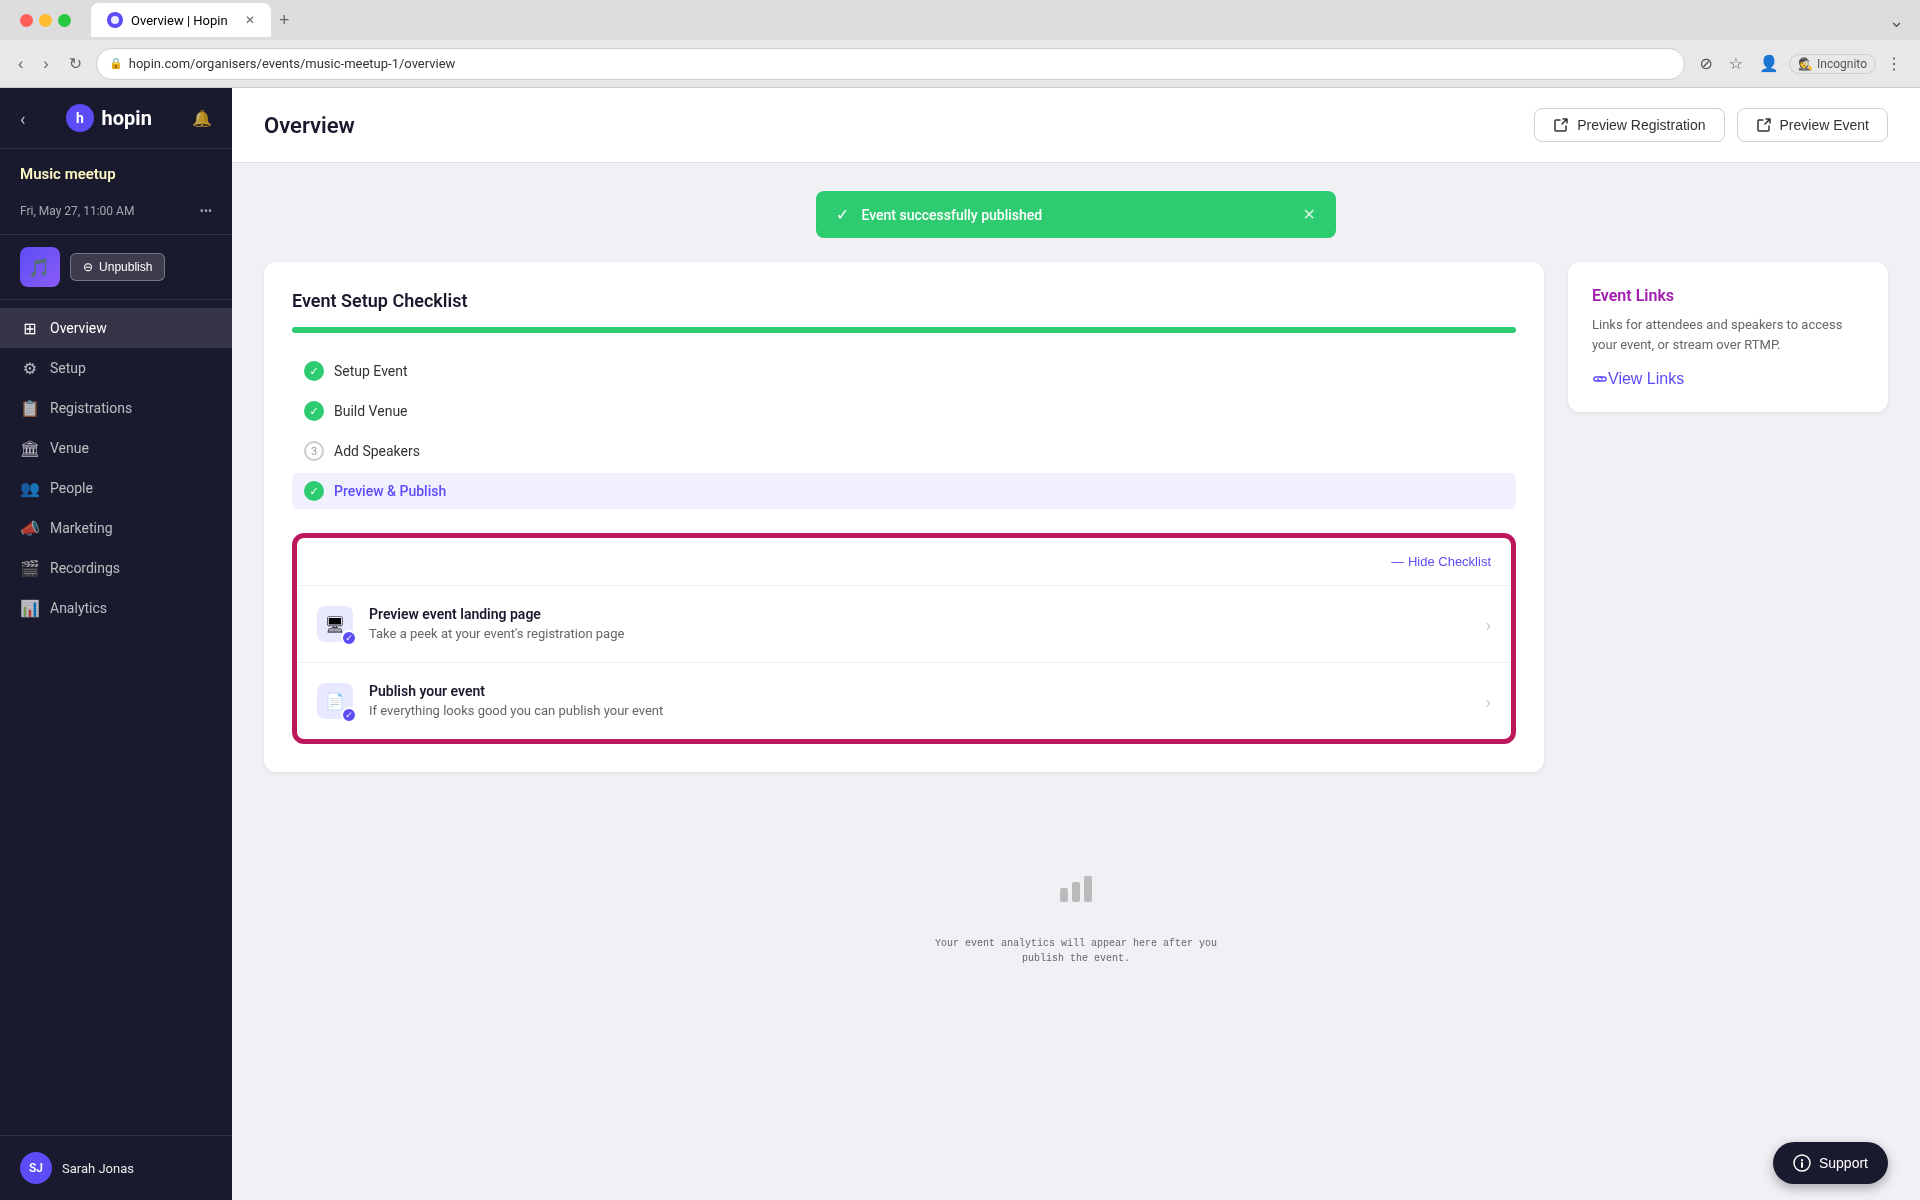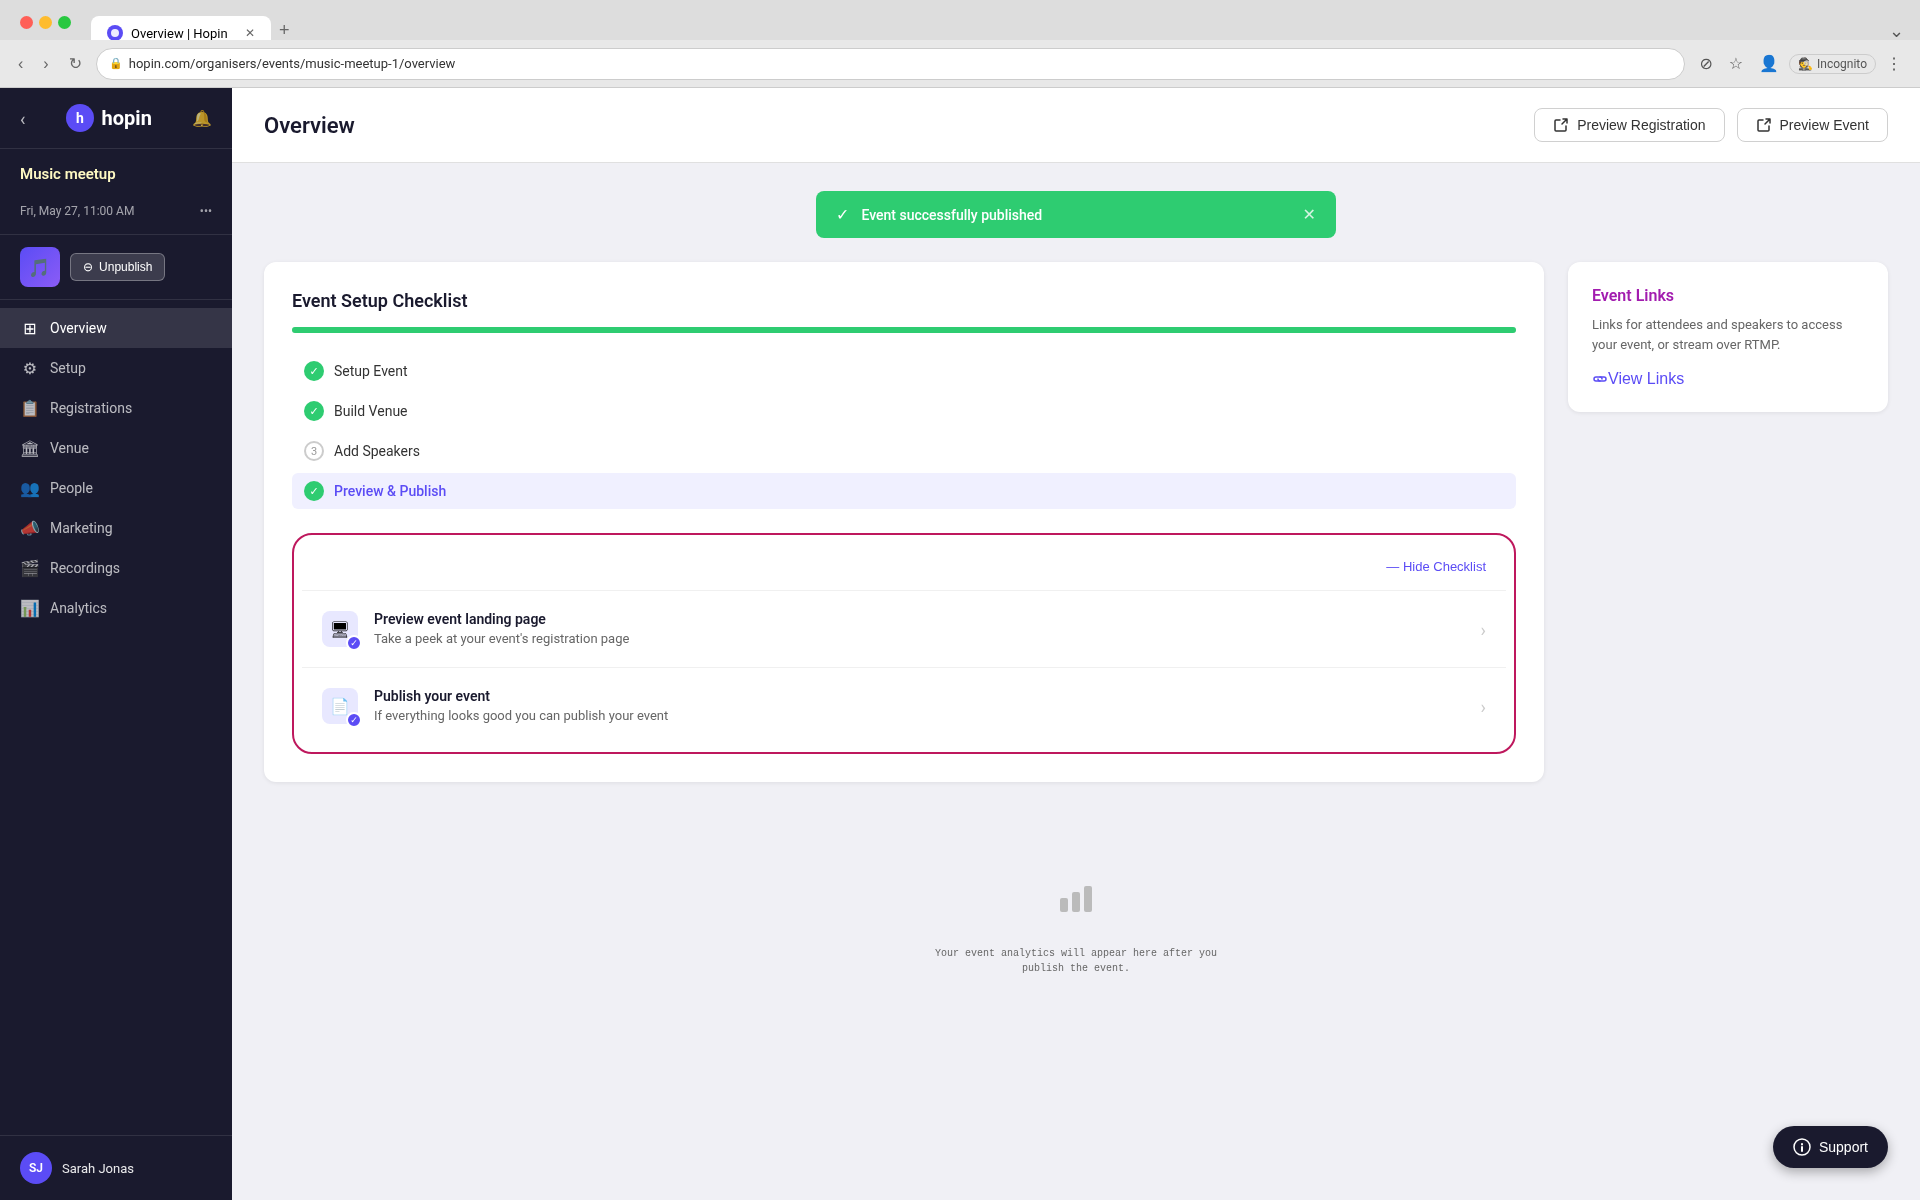--- a/index.html
+++ b/index.html
@@ -1,20 +1,20 @@
 <!DOCTYPE html>
 <html><head>
   <meta charset="utf-8">
   <style>
     * { margin: 0; padding: 0; box-sizing: border-box; }
     body { font-family: -apple-system, BlinkMacSystemFont, 'Segoe UI', Roboto, sans-serif; background: #f5f5f5; display: flex; flex-direction: column; height: 1200px; width: 1920px; overflow: hidden; }
 
     
     .browser-chrome { background: #e8e8e8; height: 88px; display: flex; flex-direction: column; border-bottom: 1px solid #ccc; }
-    .browser-tabs { height: 40px; display: flex; align-items: flex-start; padding: 16px 8px; background: #ddd; }
+    .browser-tabs { height: 40px; display: flex; align-items: center; padding: 8px 8px; background: #ddd; }
     .browser-tab { background: white; border-radius: 8px 8px 0 0; padding: 8px 16px; display: flex; align-items: center; gap: 8px; font-size: 13px; min-width: 180px; height: 34px; }
     .browser-tab .favicon { width: 16px; height: 16px; background: #5b4cf5; border-radius: 50%; display: flex; align-items: center; justify-content: center; }
     .tab-close { margin-left: auto; color: #666; cursor: pointer; font-size: 12px; }
     .tab-new { background: none; border: none; font-size: 18px; color: #666; padding: 4px 8px; cursor: pointer; }
     .browser-toolbar { height: 48px; display: flex; align-items: center; padding: 0 12px; gap: 8px; background: #e8e8e8; }
     .nav-btn { background: none; border: none; font-size: 16px; color: #666; cursor: pointer; padding: 4px 6px; border-radius: 4px; }
     .address-bar { flex: 1; height: 32px; border: 1px solid #ccc; border-radius: 16px; background: white; display: flex; align-items: center; padding: 0 12px; font-size: 13px; color: #333; gap: 6px; }
     .address-lock { color: #666; font-size: 11px; }
     .browser-actions { display: flex; gap: 4px; align-items: center; }
     .browser-action-btn { background: none; border: none; color: #555; cursor: pointer; font-size: 16px; padding: 4px 6px; border-radius: 4px; }
@@ -81,21 +81,21 @@
     .progress-bar-container { height: 6px; background: #e8e8e8; border-radius: 3px; margin-bottom: 20px; }
     .progress-bar { height: 100%; background: #2ecc71; border-radius: 3px; }
 
     .checklist-steps { display: flex; flex-direction: column; gap: 4px; margin-bottom: 24px; }
     .step-item { display: flex; align-items: center; gap: 10px; padding: 8px 12px; border-radius: 6px; font-size: 14px; color: #333; }
     .step-item.active { background: #f0f0ff; color: #5b4cf5; font-weight: 500; }
     .step-check { width: 20px; height: 20px; border-radius: 50%; background: #2ecc71; display: flex; align-items: center; justify-content: center; color: white; font-size: 11px; flex-shrink: 0; }
     .step-number { width: 20px; height: 20px; border-radius: 50%; border: 2px solid #ccc; display: flex; align-items: center; justify-content: center; font-size: 11px; color: #999; flex-shrink: 0; }
 
     
-    .checklist-detail { border: 2px solid #be185d; border-radius: 20px; padding: 8px; overflow: hidden; }
+    .checklist-detail { border: 5px solid #be185d; border-radius: 12px; padding: 0; overflow: hidden; }
     .checklist-detail-header { padding: 16px 20px; display: flex; justify-content: flex-end; border-bottom: 1px solid #f0f0f0; }
     .hide-checklist-btn { display: flex; align-items: center; gap: 6px; color: #5b4cf5; font-size: 13px; cursor: pointer; background: none; border: none; }
 
     .checklist-item { display: flex; align-items: flex-start; gap: 16px; padding: 20px; border-bottom: 1px solid #f0f0f0; cursor: pointer; }
     .checklist-item:last-child { border-bottom: none; }
     .checklist-item-icon { width: 36px; height: 36px; background: #e8e8ff; border-radius: 8px; display: flex; align-items: center; justify-content: center; flex-shrink: 0; font-size: 16px; position: relative; }
     .item-check-overlay { position: absolute; bottom: -4px; right: -4px; width: 16px; height: 16px; background: #5b4cf5; border-radius: 50%; display: flex; align-items: center; justify-content: center; color: white; font-size: 9px; border: 2px solid white; }
     .checklist-item-content { flex: 1; }
     .checklist-item-title { font-size: 14px; font-weight: 600; color: #1a1a2e; margin-bottom: 4px; }
     .checklist-item-desc { font-size: 13px; color: #666; }
@@ -106,21 +106,21 @@
     .event-links-title { font-size: 16px; font-weight: 600; color: #a21caf; margin-bottom: 10px; }
     .event-links-desc { font-size: 13px; color: #666; margin-bottom: 16px; line-height: 1.5; }
     .view-links-btn { display: flex; align-items: center; gap: 0; color: #5b4cf5; font-size: 16px; cursor: pointer; background: none; border: none; font-weight: 500; }
 
     
     .analytics-placeholder { display: flex; flex-direction: column; align-items: center; justify-content: center; padding: 60px 20px; margin-top: 24px; }
     .analytics-icon { width: 64px; height: 64px; background: #f0f0f5; border-radius: 50%; display: flex; align-items: center; justify-content: center; margin-bottom: 16px; font-size: 28px; color: #999; }
     .analytics-text { text-align: center; font-size: 10px; color: #666; max-width: 300px; line-height: 1.5; font-family: Liberation Mono, monospace; }
 
     
-    .support-btn { position: fixed; bottom: 32px; right: 32px; background: #1a1a2e; color: white; border: none; border-radius: 24px; padding: 12px 20px; font-size: 14px; cursor: pointer; display: flex; align-items: center; gap: 8px; font-weight: 500; box-shadow: 0 4px 12px rgba(0,0,0,0.3); }
+    .support-btn { position: fixed; bottom: 16px; right: 32px; background: #1a1a2e; color: white; border: none; border-radius: 24px; padding: 12px 20px; font-size: 14px; cursor: pointer; display: flex; align-items: center; gap: 8px; font-weight: 500; box-shadow: 0 4px 12px rgba(0,0,0,0.3); }
   </style>
 </head>
 <body>
 
 <div class="browser-chrome">
   <div class="browser-tabs">
     <div style="display:flex; align-items:center; gap:8px; padding:0 12px; margin-bottom:0;">
       <div class="traffic-lights">
         <div class="tl tl-red"></div>
         <div class="tl tl-yellow"></div>

